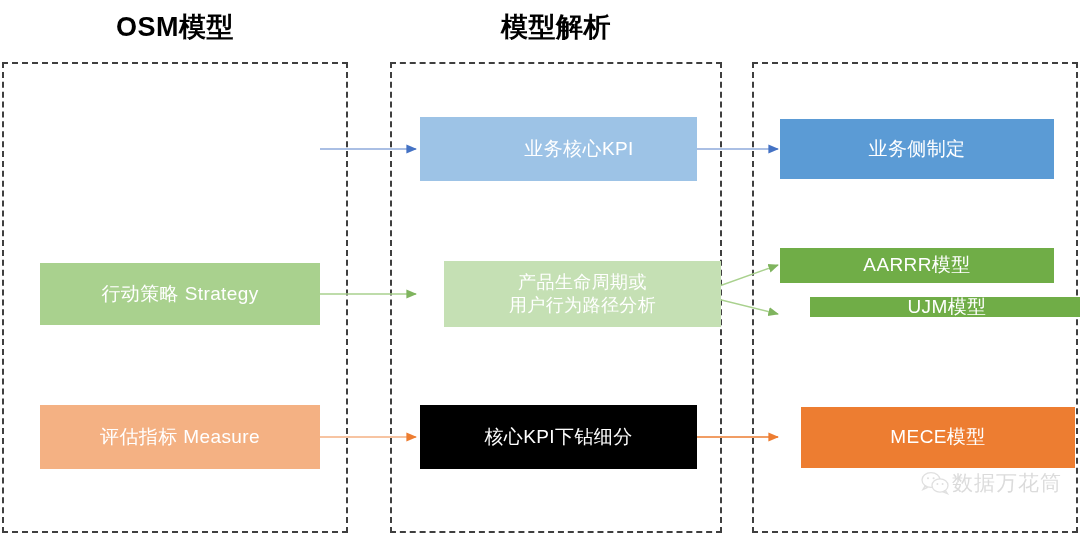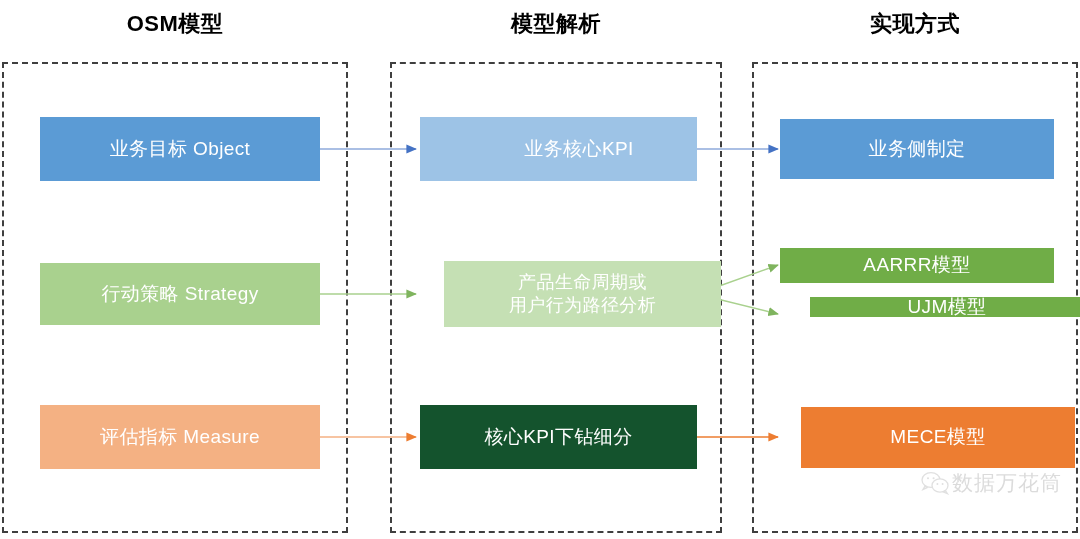--- a/index.html
+++ b/index.html
@@ -15,21 +15,21 @@
     width: 1080px;
     height: 539px;
     background: #ffffff;
     overflow: hidden;
   }
 
   
   .col-title {
     position: absolute;
     top: 9px;
-    font-size: 22px;
+    font-size: 27px;
     font-weight: bold;
     color: #000000;
     text-align: center;
     letter-spacing: 0.5px;
     white-space: nowrap;
   }
   .col-title.c1 { left: 2px;   width: 346px; }
   .col-title.c2 { left: 390px; width: 332px; }
   .col-title.c3 { left: 752px; width: 326px; }
 
@@ -88,21 +88,20 @@
     letter-spacing: 1px;
   }
 </style>
 </head>
 <body>
 
 <div class="canvas">
 
   <div class="col-title c1">OSM模型</div>
   <div class="col-title c2">模型解析</div>
-  <div class="col-title c3">实现方式</div>
 
   <div class="frame f1"></div>
   <div class="frame f2"></div>
   <div class="frame f3"></div>
 
   <svg class="wires" viewBox="0 0 1080 539">
     <defs>
       <marker id="ah-blue" markerWidth="7" markerHeight="7" refX="6" refY="3.2" orient="auto">
         <path d="M0,0.4 L6.6,3.2 L0,6.0 z" fill="#4472C4"></path>
       </marker>
@@ -118,28 +117,27 @@
     <line x1="697" y1="149" x2="778" y2="149" stroke="#8EAADB" stroke-width="1.6" marker-end="url(#ah-blue)"></line>
 
     <line x1="320" y1="294" x2="416" y2="294" stroke="#A9D18E" stroke-width="1.6" marker-end="url(#ah-green)"></line>
     <line x1="697" y1="294" x2="778" y2="265" stroke="#A9D18E" stroke-width="1.6" marker-end="url(#ah-green)"></line>
     <line x1="697" y1="294" x2="778" y2="314" stroke="#A9D18E" stroke-width="1.6" marker-end="url(#ah-green)"></line>
 
     <line x1="320" y1="437" x2="416" y2="437" stroke="#F4B183" stroke-width="1.6" marker-end="url(#ah-orange)"></line>
     <line x1="697" y1="437" x2="778" y2="437" stroke="#ED7D31" stroke-width="1.6" marker-end="url(#ah-orange)"></line>
   </svg>
 
-  <div class="node" style="left:40px;  top:117px; width:280px; height:64px; background:#5B9BD5;">业务目标 Object</div>
   <div class="node" style="left:40px;  top:263px; width:280px; height:62px; background:#A9D18E;">行动策略 Strategy</div>
   <div class="node" style="left:40px;  top:405px; width:280px; height:64px; background:#F4B183;">评估指标 Measure</div>
 
   <div class="node" style="left:420px; top:117px; width:277px; height:64px; background:#9DC3E6;padding-left:41px;">业务核心KPI</div>
   <div class="node small" style="left:420px; top:261px; width:277px; height:66px; background:#C5E0B4;">产品生命周期或
 用户行为路径分析</div>
-  <div class="node" style="left:420px; top:405px; width:277px; height:64px; background:#14532d;">核心KPI下钻细分</div>
+  <div class="node" style="left:420px; top:405px; width:277px; height:64px; background:#000000;">核心KPI下钻细分</div>
 
   <div class="node" style="left:780px; top:119px; width:274px; height:60px; background:#5B9BD5;">业务侧制定</div>
   <div class="node" style="left:780px; top:248px; width:274px; height:35px; background:#70AD47;">AARRR模型</div>
   <div class="node" style="left:810px; top:297px; width:274px; height:20px; background:#70AD47;text-align:center;">UJM模型</div>
   <div class="node" style="left:780px; top:407px; width:274px; height:61px; background:#ED7D31;margin-left:21px;">MECE模型</div>
 
   <div class="watermark">
     <svg width="30" height="24" viewBox="0 0 30 24">
       <ellipse cx="11" cy="9" rx="9" ry="7.4" fill="none" stroke="#9a9a9a" stroke-width="1.3"></ellipse>
       <path d="M5 15.2 L3 18.6 L7.2 16.6 Z" fill="none" stroke="#9a9a9a" stroke-width="1.3"></path>

